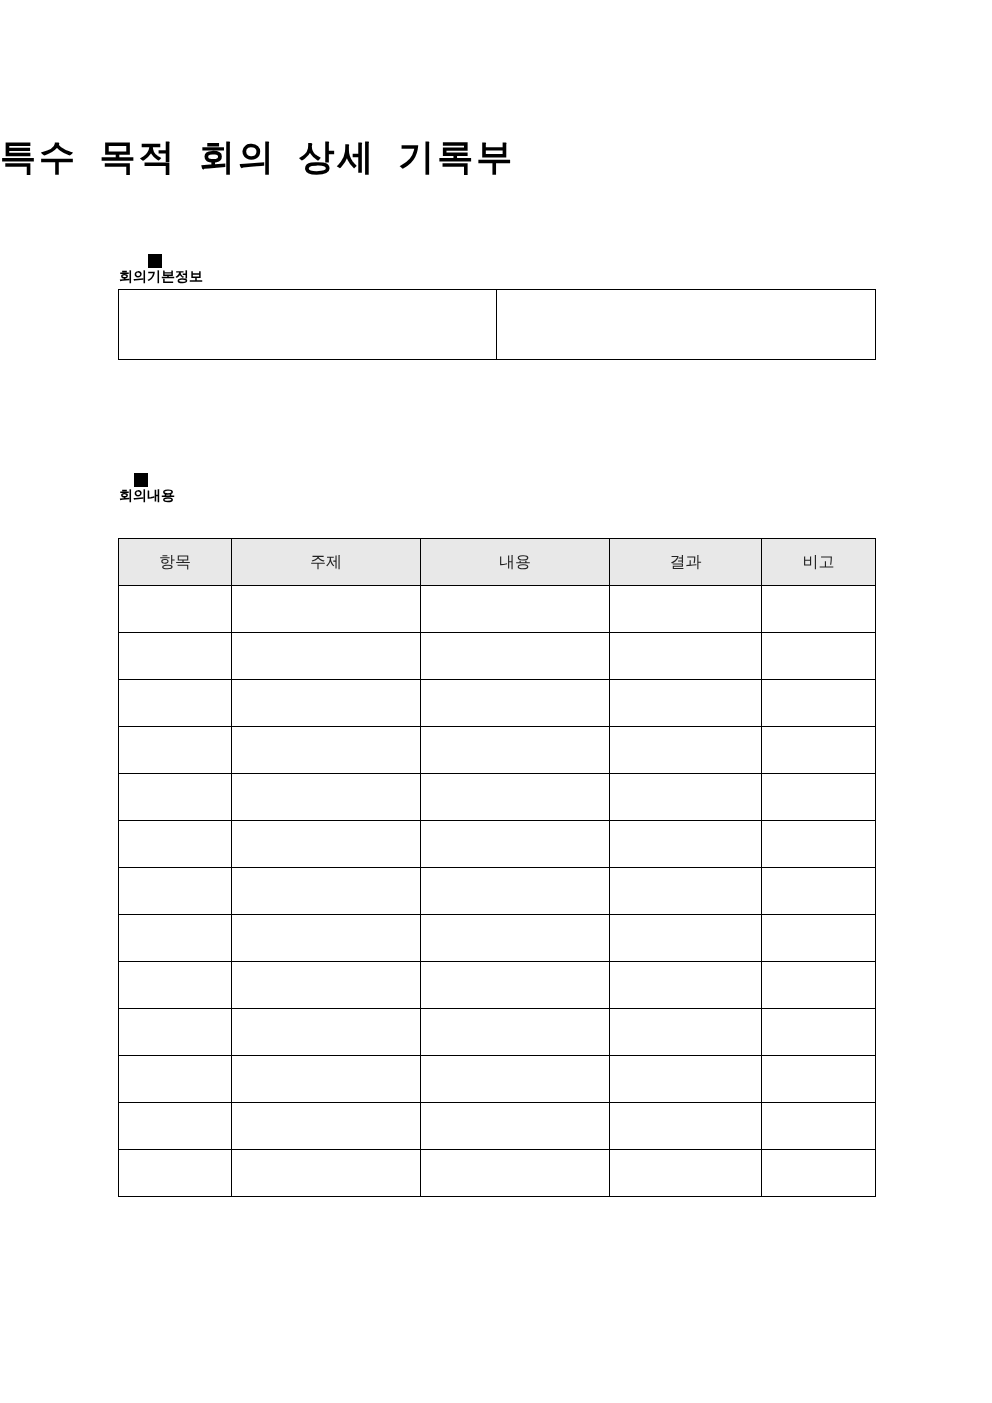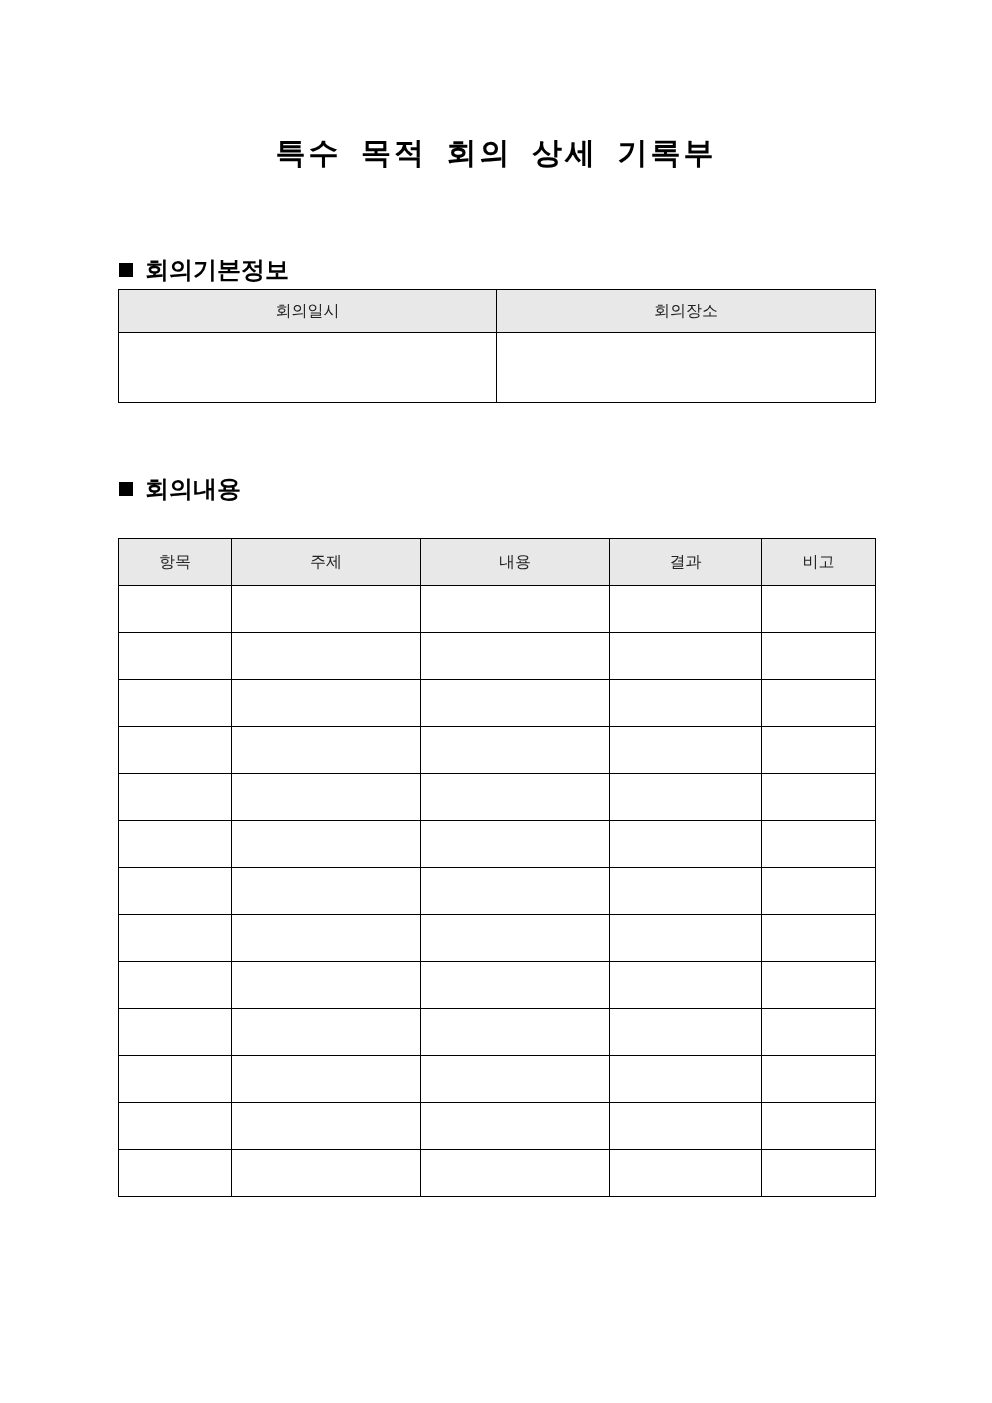--- a/index.html
+++ b/index.html
@@ -1,18 +1,18 @@
 <!DOCTYPE html>
 <html><head>
   <meta charset="utf-8">
   <style>
     html, body { margin: 0; padding: 0; background: #ffffff; }
     body { width: 992px; height: 1403px; position: relative; font-family: "DejaVu Sans", sans-serif; color: #000; }
-    .title { position: absolute; left: 0; top: 133px; width: 992px; text-align: center; font-size: 30px; font-weight: bold; letter-spacing: 3px; word-spacing: 6px; }
-    .section-head { position: absolute; left: 119px; font-size: 24px; font-weight: bold; display: flex; align-items: center; }
+    .title { position: absolute; left: 0; top: 133px; width: 992px; text-align: left; font-size: 36px; font-weight: bold; letter-spacing: 3px; word-spacing: 6px; }
+    .section-head { position: absolute; left: 119px; font-size: 14px; font-weight: bold; display: flex; align-items: center; flex-direction: column; }
     .section-head .sq { display: inline-block; width: 14px; height: 14px; background: #000; margin-right: 12px; }
     table { position: absolute; left: 118px; border-collapse: collapse; table-layout: fixed; }
     td, th { border: 1.5px solid #000; padding: 0; font-weight: normal; font-size: 16px; text-align: center; vertical-align: middle; }
     th { background: #e8e8e8; color: #222; }
     #info { top: 289px; width: 757px; }
     #info th { height: 42px; }
     #info td { height: 69px; }
     #content { top: 538px; width: 757px; }
     #content th { height: 46px; }
     #content td { height: 46px; }
@@ -26,24 +26,20 @@
   <span class="sq"></span>
   <span>회의기본정보</span>
 </div>
 
 <table id="info">
   <colgroup>
       <col style="width:378px">
       <col style="width:379px">
     </colgroup>
   <tbody>
-      <tr>
-    <th>회의일시</th>
-    <th>회의장소</th>
-  </tr>
   <tr>
     <td></td>
     <td></td>
   </tr>
 </tbody>
   </table>
 
 <div class="section-head" style="top:473px;font-family:Liberation Mono, monospace;">
   <span class="sq"></span>
   <span>회의내용</span>

